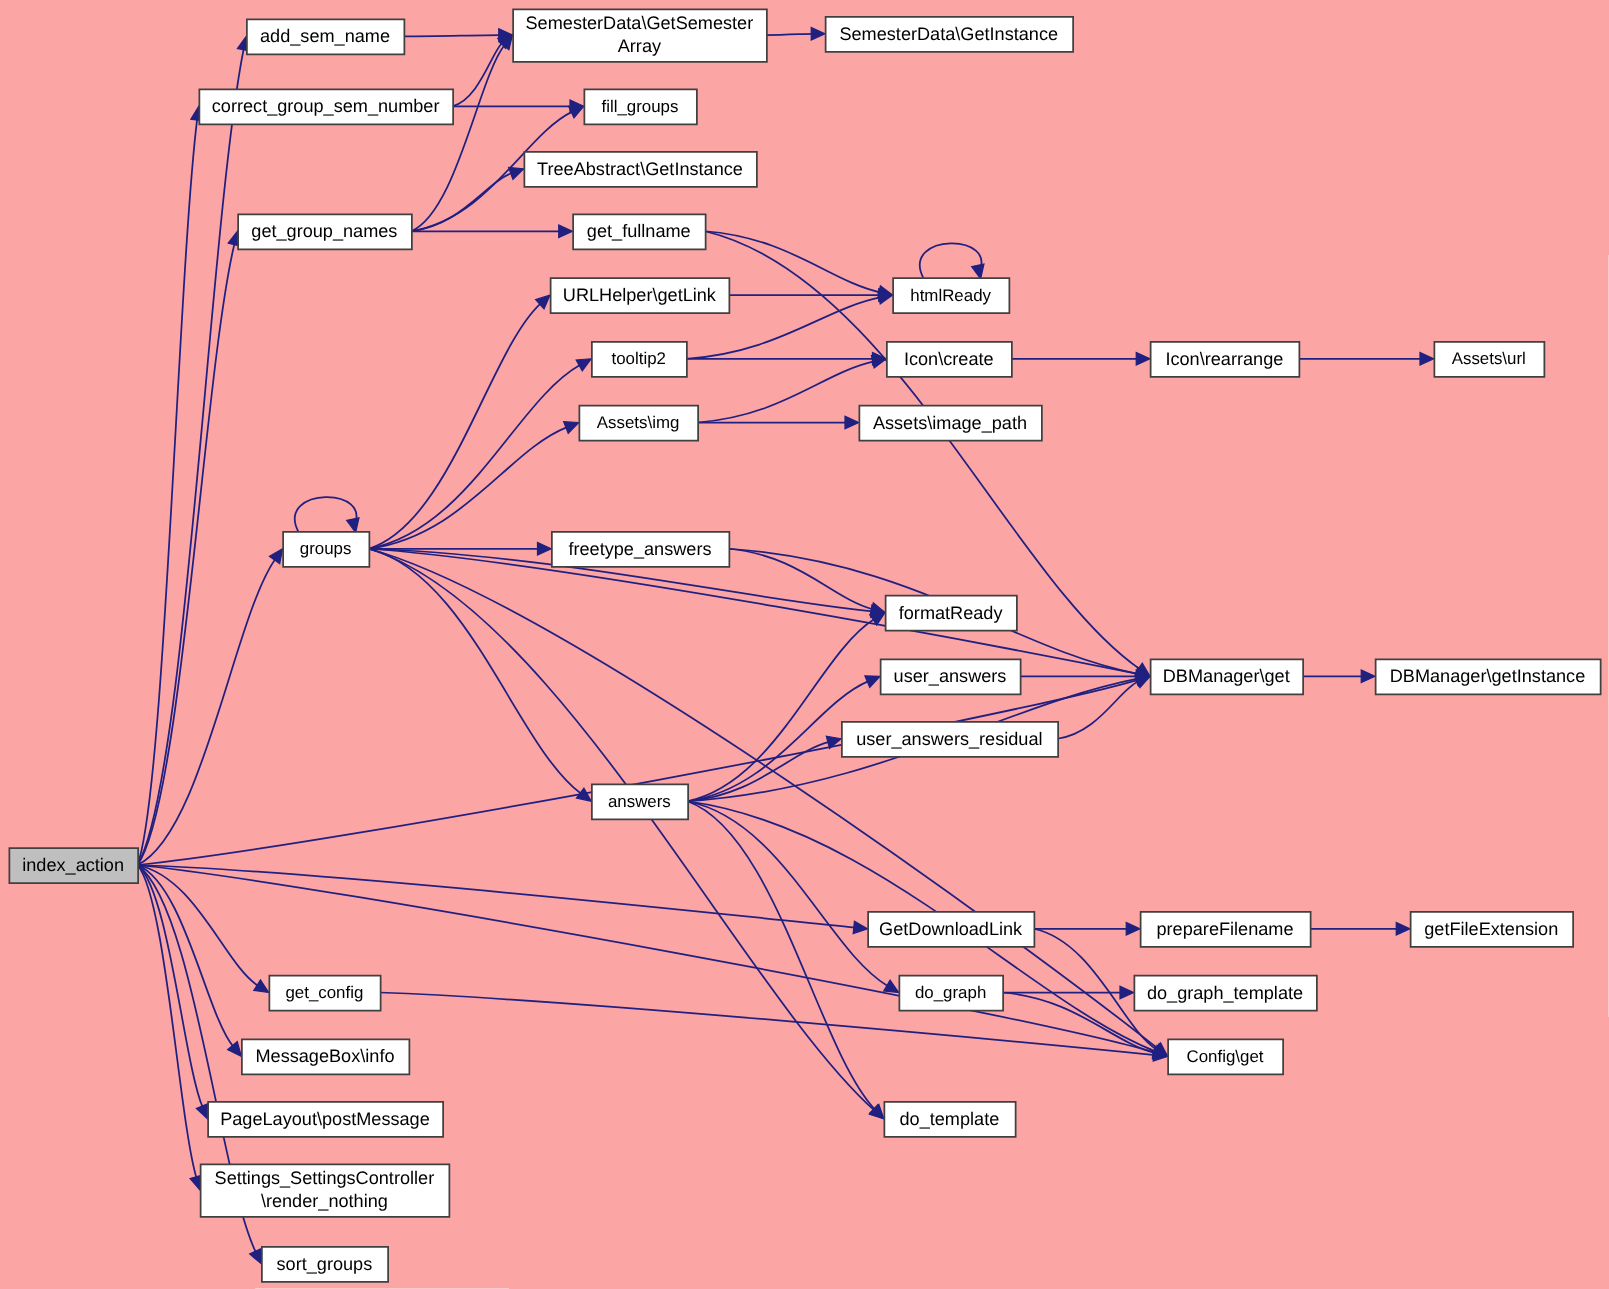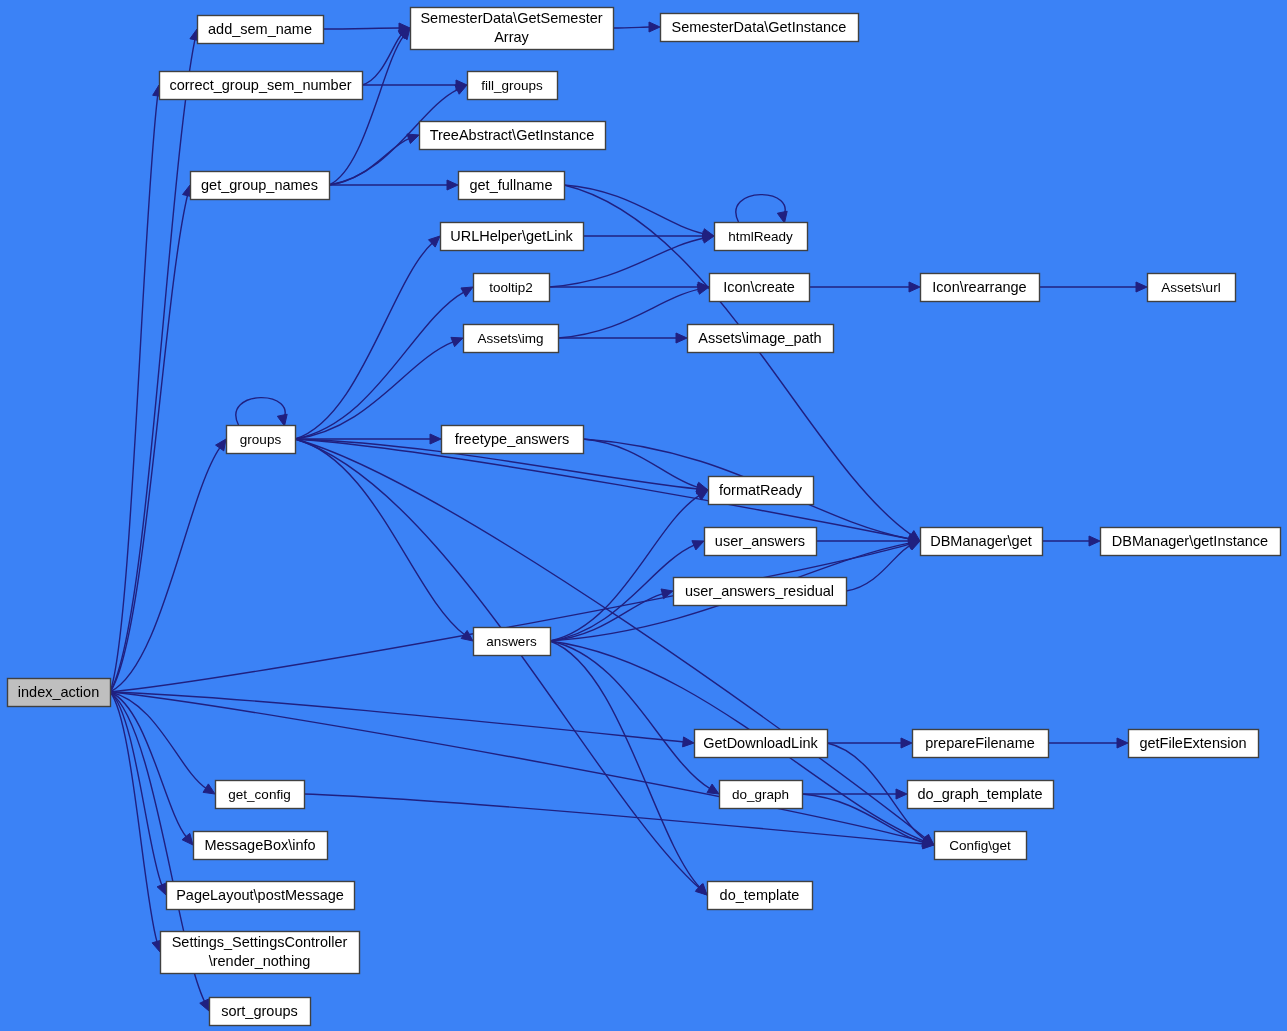--- a/index.html
+++ b/index.html
@@ -10,21 +10,21 @@
   body {
     width: 1287px;
     height: 1031px;
     font-family: "Liberation Sans", sans-serif;
     overflow: hidden;
   }
   #graph-root {
     position: relative;
     width: 1287px;
     height: 1031px;
-    background: #3b82f6;
+    background: #fca5a5;
   }
   svg#callgraph {
     position: absolute;
     top: 0;
     left: 0;
     width: 1287px;
     height: 1031px;
     display: block;
   }
   .edge-path {

